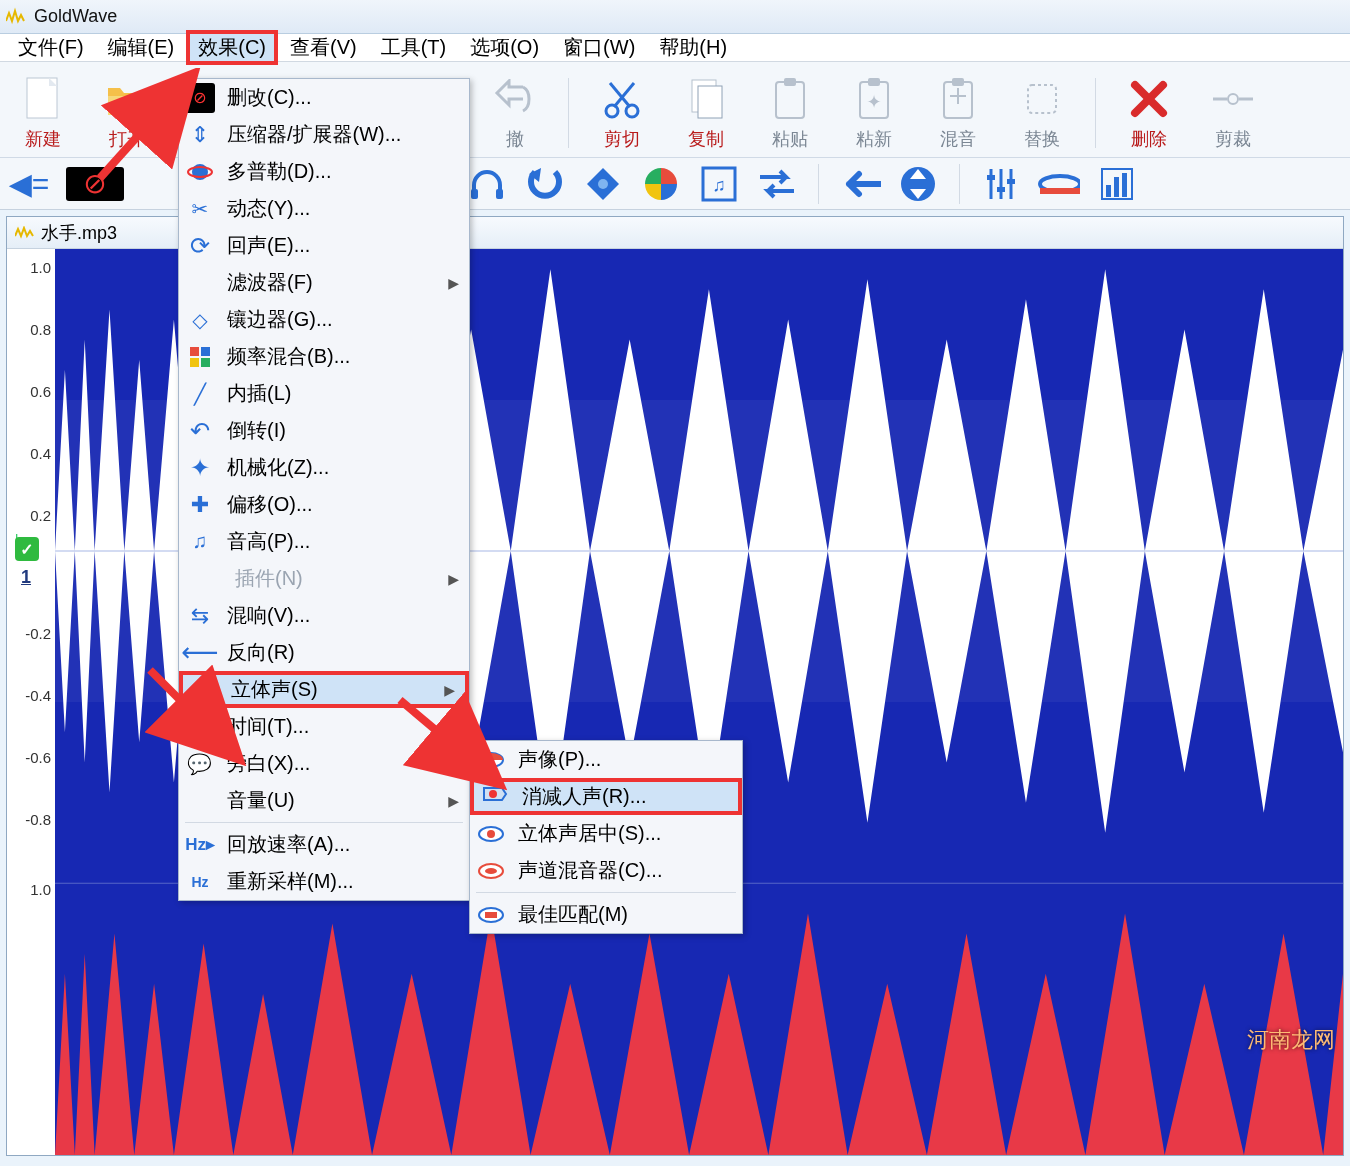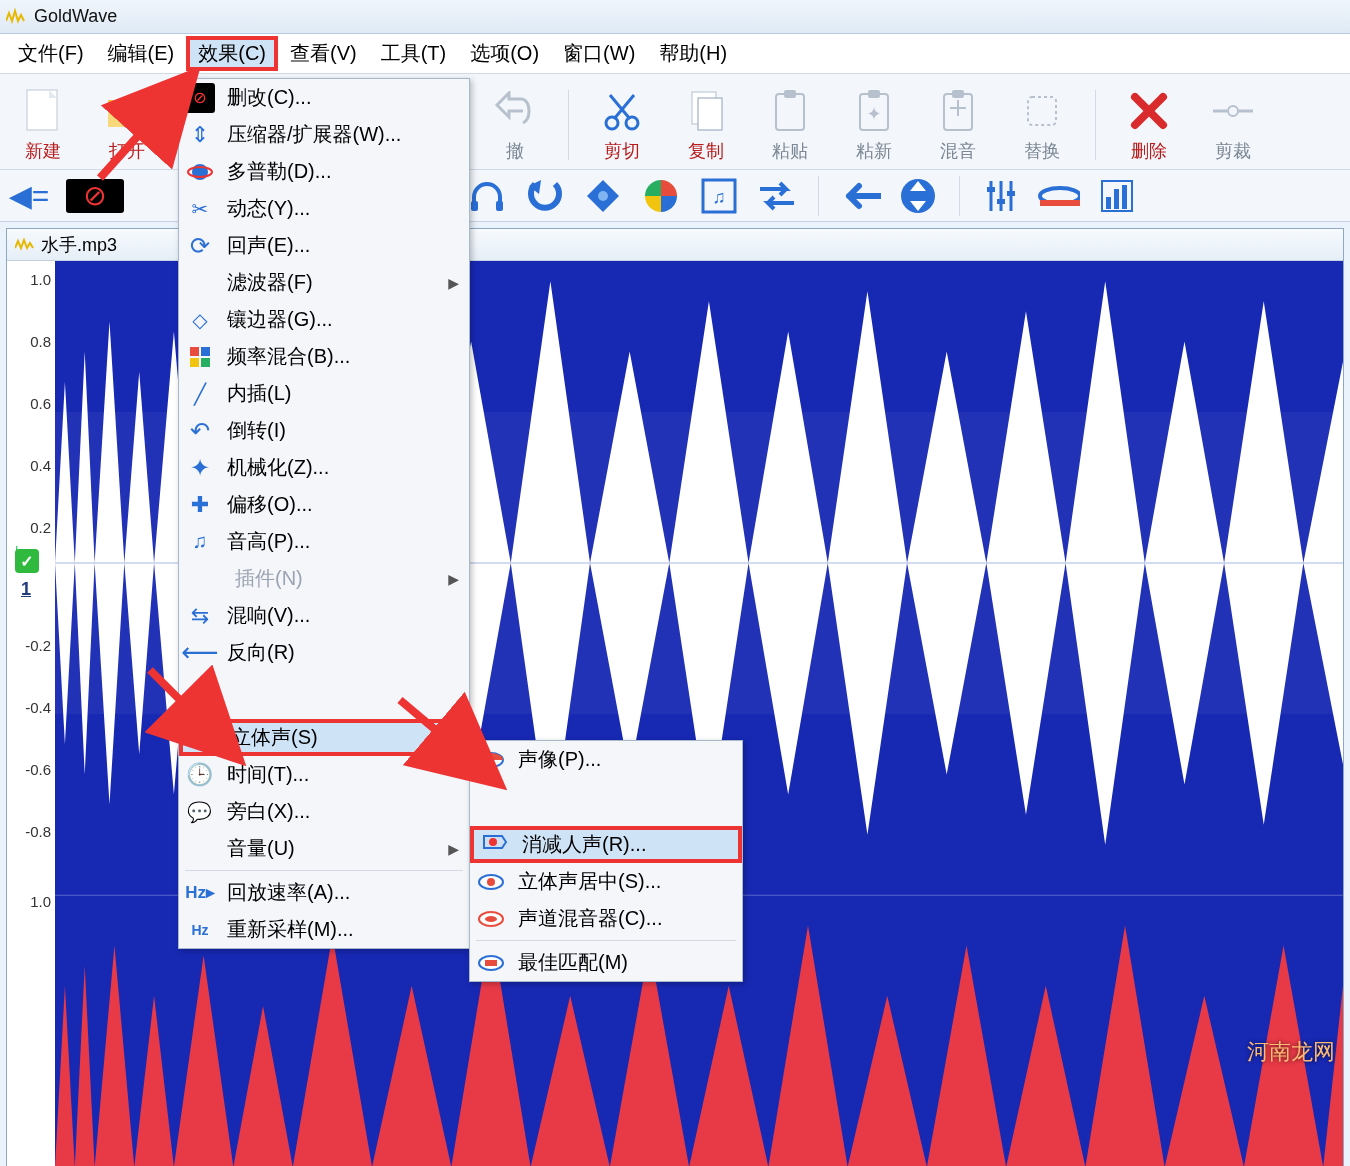--- a/index.html
+++ b/index.html
@@ -1,19 +1,19 @@
 <!DOCTYPE html>
 <html><head>
 <meta charset="utf-8">
 <style>
   * { box-sizing: border-box; margin: 0; padding: 0; font-family: "Microsoft YaHei", "SimSun", sans-serif; }
   html, body { width: 1350px; height: 1166px; overflow: hidden; background: #eaf3fb; }
   .titlebar { height: 34px; background: linear-gradient(#f0f5fb,#dfeaf6); display:flex; align-items:center; padding:0 6px; border-bottom:1px solid #b9cde0; font-size:18px; color:#111; }
   .title-icon { width:20px; height:20px; margin-right:8px; }
-  .menubar { height: 40px; background:#fff; display:flex; align-items:center; gap:0; border-bottom:1px solid #d1d9e2; padding:4px 6px; font-size:20px; }
+  .menubar { height: 28px; background:#fff; display:flex; align-items:center; gap:0; border-bottom:1px solid #d1d9e2; padding:4px 6px; font-size:20px; }
   .menu-item { padding:4px 12px; cursor:default; position:relative; }
   .menu-item.highlight { border:4px solid #e33; background:#cfe3f7; padding:0 8px; }
   .arrow-red { position:absolute; pointer-events:none; }
   .toolbar1 { height: 96px; background:#f3f7fb; display:flex; align-items:center; gap:14px; padding:6px 8px 0 8px; border-bottom:1px solid #d0dae6; font-size:18px; color:#334; }
   .tool1-btn { display:flex; flex-direction:column; align-items:center; width:70px; gap:4px; color:#7b8794; }
   .tool1-btn.active { color:#b91c1c; }
   .tool1-icon { width:48px; height:48px; display:flex; align-items:center; justify-content:center; }
   .tool1-sep { width:1px; height:70px; background:#d2dae4; margin:0 4px; }
   .toolbar2 { height:52px; background:#f3f7fb; display:flex; align-items:center; gap:16px; padding:4px 8px; border-bottom:1px solid #c6d2df; }
   .tool2-icon { width:42px; height:42px; display:flex; align-items:center; justify-content:center; }
@@ -24,21 +24,21 @@
   .waveform { position:absolute; left:48px; right:0; top:32px; bottom:0; background:#1728b3; overflow:hidden; }
   .wave-layer { position:absolute; inset:0; }
   .ruler { position:absolute; left:0; top:32px; width:48px; bottom:0; background:#fff; }
   .ruler .tick { position:absolute; right:4px; font-size:15px; color:#333; transform:translateY(-50%); }
   .ch-mark { position:absolute; left:8px; font-size:13px; color:#3c6; }
   .green-check { position:absolute; left:8px; top:288px; width:24px; height:24px; background:#2fba3f; border-radius:4px; display:flex; align-items:center; justify-content:center; color:#fff; font-weight:bold; }
   .lock-num { position:absolute; left:14px; top:318px; font-size:18px; font-weight:bold; color:#213a7e; text-decoration:underline; }
   
   .dropdown { position:absolute; left:178px; top:78px; width:292px; background:#f4f6fa; border:1px solid #a8b8cc; box-shadow:2px 2px 6px rgba(0,0,0,.25); font-size:20px; }
   .dd-row { display:flex; align-items:center; height:37px; padding:0 10px 0 0; gap:12px; position:relative; }
-  .dd-row.hover { background:#cfe3f7;margin-top:48px; }
+  .dd-row.hover { background:#cfe3f7; }
   .dd-row.disabled { color:#9aa4b1;gap:20px; }
   .dd-row.hl { border:4px solid #e33; height:37px; }
   .dd-icon { width:30px; height:30px; margin-left:6px; display:flex; align-items:center; justify-content:center; flex-shrink:0; }
   .dd-sep { height:1px; background:#d2d9e3; margin:3px 6px; }
   .dd-caret { margin-left:auto; font-size:14px; color:#555; }
   
   .submenu { position:absolute; left:469px; top:740px; width:274px; background:#f4f6fa; border:1px solid #a8b8cc; box-shadow:2px 2px 6px rgba(0,0,0,.25); font-size:20px; }
   .watermark { position:absolute; right:8px; bottom:130px; color:#fff; font-size:28px; display:flex; align-items:center; gap:8px; text-shadow:0 0 6px rgba(0,0,0,.7); }
   .watermark2 { position:absolute; right:8px; bottom:100px; color:#fdba74; font-size:22px; text-shadow:0 0 4px rgba(0,0,0,.7); }
   .wm-circle { width:40px; height:40px; border-radius:50%; background:#fff; color:#333; display:flex; align-items:center; justify-content:center; font-size:24px; overflow:hidden; }

